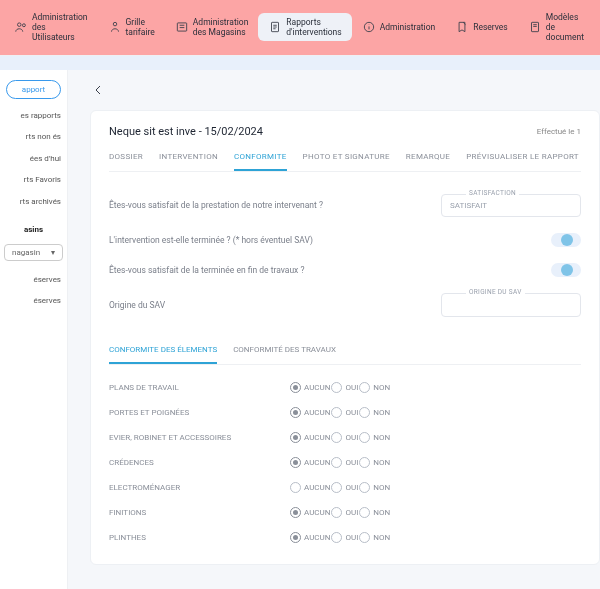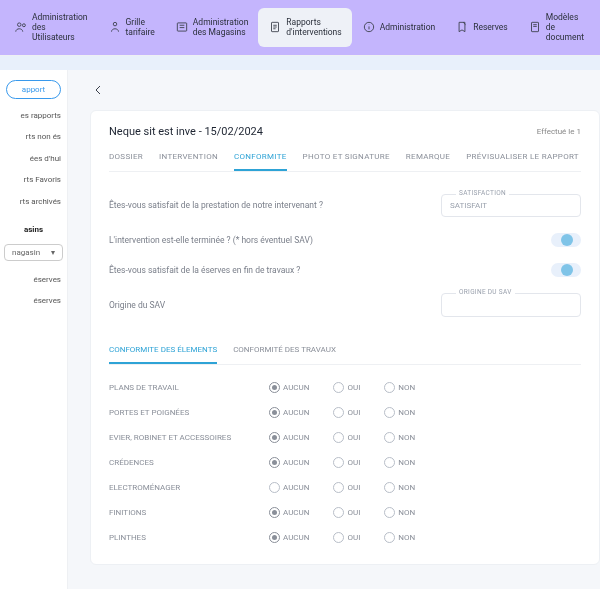--- a/index.html
+++ b/index.html
@@ -1,17 +1,17 @@
 <!DOCTYPE html>
 <html><head>
 <meta charset="utf-8">
 <style>
 *{box-sizing:border-box;margin:0;padding:0;font-family:-apple-system,BlinkMacSystemFont,"Segoe UI",Roboto,sans-serif}
 body{background:#f5f7fa;width:600px;height:589px;overflow:hidden;font-size:9px;color:#333}
-.topbar{background:#c4b5fd;display:flex;padding:8px 4px;border-bottom:1px solid #eef0f3}
+.topbar{background:#fca5a5;display:flex;align-items:center;padding:8px 4px;border-bottom:1px solid #eef0f3}
 .topbar-item{display:flex;align-items:center;gap:4px;padding:4px 10px;cursor:pointer;color:#2a2f3a;font-size:8.5px;line-height:1.2;border-radius:6px}
 .topbar-item.active{background:#eef1f7}
 .topbar-item .icon{width:14px;height:14px;display:flex;align-items:center;justify-content:center;flex-shrink:0}
 .topbar-item span.txt{max-width:68px}
 .bluebar{height:14px;background:#e8f0fb}
 .layout{display:flex;height:calc(589px - 62px)}
 .sidebar{width:68px;background:#fff;padding:8px 0;display:flex;flex-direction:column;gap:4px;font-size:8px;border-right:1px solid #eef0f3}
 .sidebar .pill{border:1px solid #3899ec;color:#3899ec;border-radius:12px;padding:4px 8px;margin:2px 6px;text-align:center}
 .sidebar .item{padding:6px 6px;color:#555;text-align:right;line-height:1.2}
 .sidebar .section{font-weight:700;color:#222;padding:8px 6px 2px;text-align:center}
@@ -21,30 +21,30 @@
 .card{background:#fff;border-radius:6px;border:1px solid #edf0f4;padding:14px 18px}
 .card-head{display:flex;justify-content:space-between;align-items:center;margin-bottom:14px}
 .card-title{font-size:11px;font-weight:400;color:#1e2532}
 .card-date{font-size:8px;color:#888}
 .tabs{display:flex;gap:16px;border-bottom:1px solid #eef0f3;margin-bottom:14px}
 .tab{font-size:8px;font-weight:400;color:#8a8f99;padding:0 0 8px;letter-spacing:.3px;cursor:pointer}
 .tab.active{color:#2ea3d6;border-bottom:2px solid #2ea3d6}
 .form-row{display:flex;align-items:center;justify-content:space-between;padding:8px 0;font-size:8.5px;color:#7a7f8a}
 .form-row .q{flex:1;padding-right:12px}
 .field-box{border:1px solid #e3e6ec;border-radius:4px;padding:6px 8px;min-width:140px;position:relative}
-.field-box .lbl{position:absolute;top:-6px;left:14px;background:#fff;font-size:6.5px;color:#9aa1ad;padding:0 3px;letter-spacing:.3px}
+.field-box .lbl{position:absolute;top:-6px;left:24px;background:#fff;font-size:6.5px;color:#9aa1ad;padding:0 3px;letter-spacing:.3px}
 .field-box .val{font-size:8px;color:#9aa1ad}
 .toggle{width:30px;height:14px;background:#e8f0fb;border-radius:10px;position:relative}
 .toggle .knob{position:absolute;width:12px;height:12px;background:#7fc4e8;border-radius:50%;top:1px;left:10px}
 .subtabs{display:flex;gap:16px;border-bottom:1px solid #eef0f3;margin:20px 0 10px}
 .subtab{font-size:8px;font-weight:400;color:#8a8f99;padding:0 0 8px;cursor:pointer}
 .subtab.active{color:#2ea3d6;border-bottom:2px solid #2ea3d6}
 .grid-row{display:flex;align-items:center;padding:7px 0;font-size:8px;color:#8a8f99}
-.grid-row .name{width:160px}
-.radios{display:flex;gap:24px;flex:1}
+.grid-row .name{width:181px}
+.radios{display:flex;gap:1px;flex:1}
 .radio{display:flex;align-items:center;gap:3px}
 .radio .circ{width:11px;height:11px;border:1.5px solid #b8bec8;border-radius:50%;display:flex;align-items:center;justify-content:center}
 .radio .circ.sel{border-color:#8a8f99}
 .radio .circ.sel::after{content:"";width:5px;height:5px;background:#8a8f99;border-radius:50%}
 svg{width:14px;height:14px;stroke:#3a3f4a;stroke-width:1.5;fill:none}
 .back-arrow{width:16px;height:16px;stroke:#3a3f4a;cursor:pointer}
 </style>
 </head>
 <body>
 
@@ -162,21 +162,21 @@
           <div class="val">SATISFAIT</div>
         </div>
       </div>
       <div class="form-row">
         <div class="q">L'intervention est-elle terminée ? (* hors éventuel SAV)</div>
         <div class="toggle">
             <div class="knob"></div>
           </div>
       </div>
       <div class="form-row">
-        <div class="q">Êtes-vous satisfait de la éserves en fin de travaux ?</div>
+        <div class="q">Êtes-vous satisfait de la terminée en fin de travaux ?</div>
         <div class="toggle">
             <div class="knob"></div>
           </div>
       </div>
       <div class="form-row">
         <div class="q">Origine du SAV</div>
         <div class="field-box" style="min-height:24px">
           <div class="lbl">ORIGINE DU SAV</div>
           <div class="val">&nbsp;</div>
         </div>

